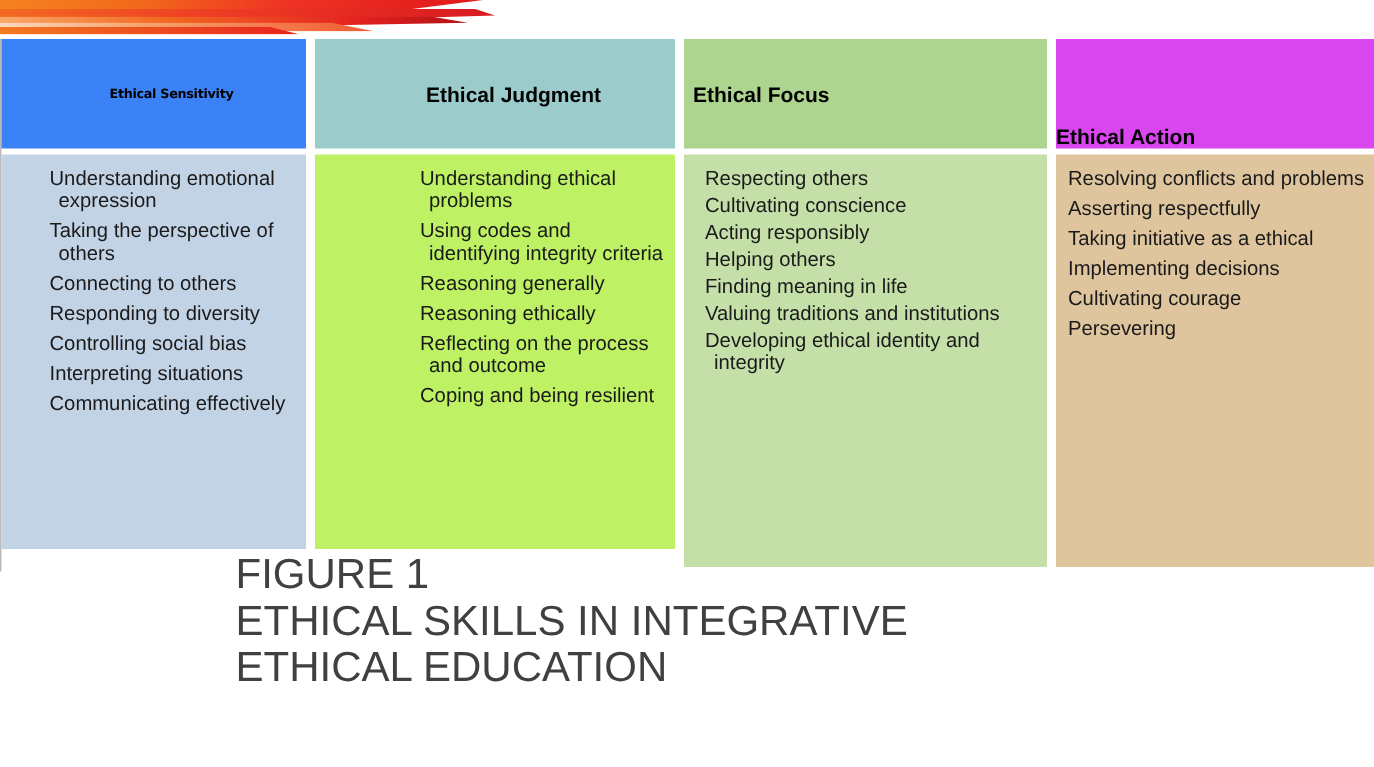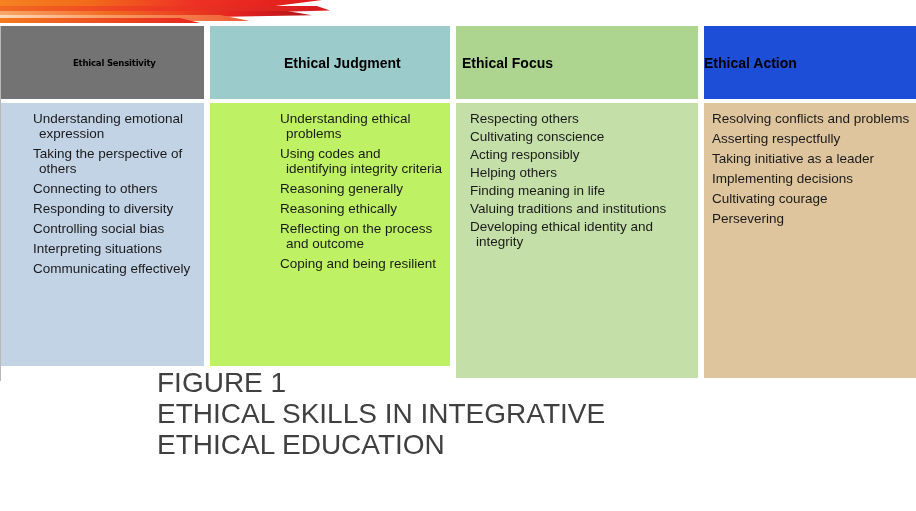--- a/index.html
+++ b/index.html
@@ -57,37 +57,37 @@
   }
   .skill-list{ list-style:none; }
   .skill-item{
     font-size:13.5px; color:#1a1a1a; line-height:15px;
     padding-left:14px; text-indent:-6px;
     margin-bottom:5px;
   }
 
   
   #col-1{ left:0; width:203px; }
-  #col-1 .col-header{ background:#737373;align-items:center; }
+  #col-1 .col-header{ background:#3b82f6;align-items:center; }
   #col-1 .col-body{ background:#C3D3E6; height:263px; padding:8px 6px 6px 24px; }
 
   
   #col-2{ left:209px; width:240px; }
   #col-2 .col-header{ background:#9CCBCB; padding-left:74px; }
   #col-2 .col-body{ background:#bef264; height:263px; padding:8px 6px 6px 62px; }
 
   
   #col-3{ left:455px; width:242px; }
   #col-3 .col-header{ background:#AED590; padding-left:6px; }
   #col-3 .col-body{ background:#C4E0A8; height:275px; padding:8px 6px 6px 6px; }
   #col-3 .skill-item{ margin-bottom:3px; }
 
   
   #col-4{ left:703px; width:213px; }
-  #col-4 .col-header{ background:#1d4ed8; padding-left:0px; }
+  #col-4 .col-header{ background:#d946ef; padding-left:0px;align-items:flex-end; }
   #col-4 .col-body{ background:#DEC59D; height:275px; padding:8px 6px 6px 0px; }
 
   
   #caption{
     position:absolute; left:157px; top:367px;
     font-size:28px; line-height:31px; color:#404040;
     letter-spacing:0px;
   }
   .cap-line{ white-space:nowrap; }
 </style>
@@ -155,21 +155,21 @@
   </div>
 
   <div class="col" id="col-4">
     <div class="col-header">
       <span class="col-header-label h-big">Ethical Action</span>
     </div>
     <div class="col-body">
       <ul class="skill-list">
         <li class="skill-item">Resolving conflicts and problems</li>
         <li class="skill-item">Asserting respectfully</li>
-        <li class="skill-item">Taking initiative as a leader</li>
+        <li class="skill-item">Taking initiative as a ethical</li>
         <li class="skill-item">Implementing decisions</li>
         <li class="skill-item">Cultivating courage</li>
         <li class="skill-item">Persevering</li>
       </ul>
     </div>
   </div>
 
 </div>
 
 <div id="caption">

